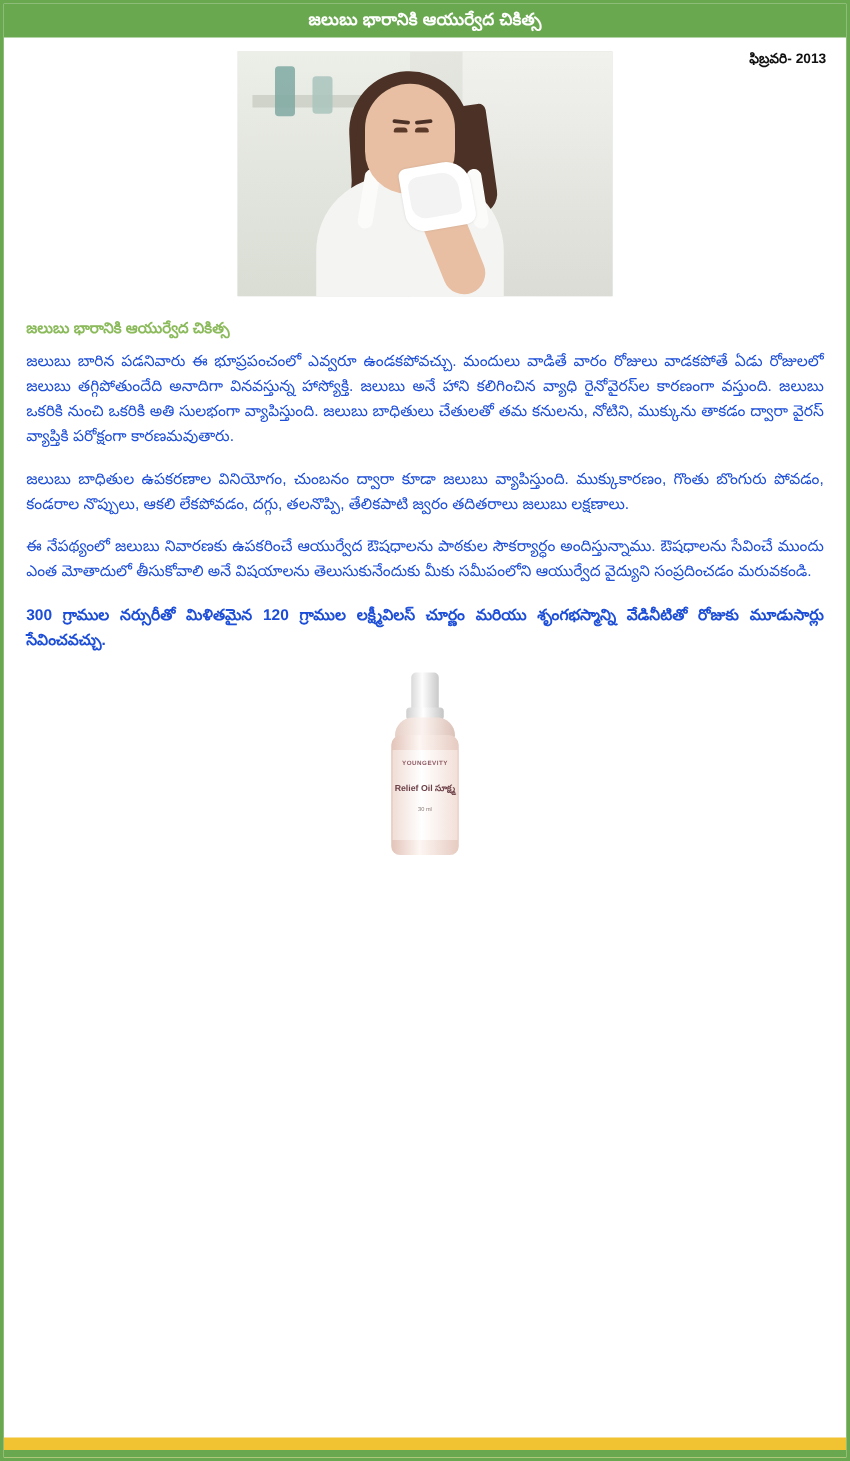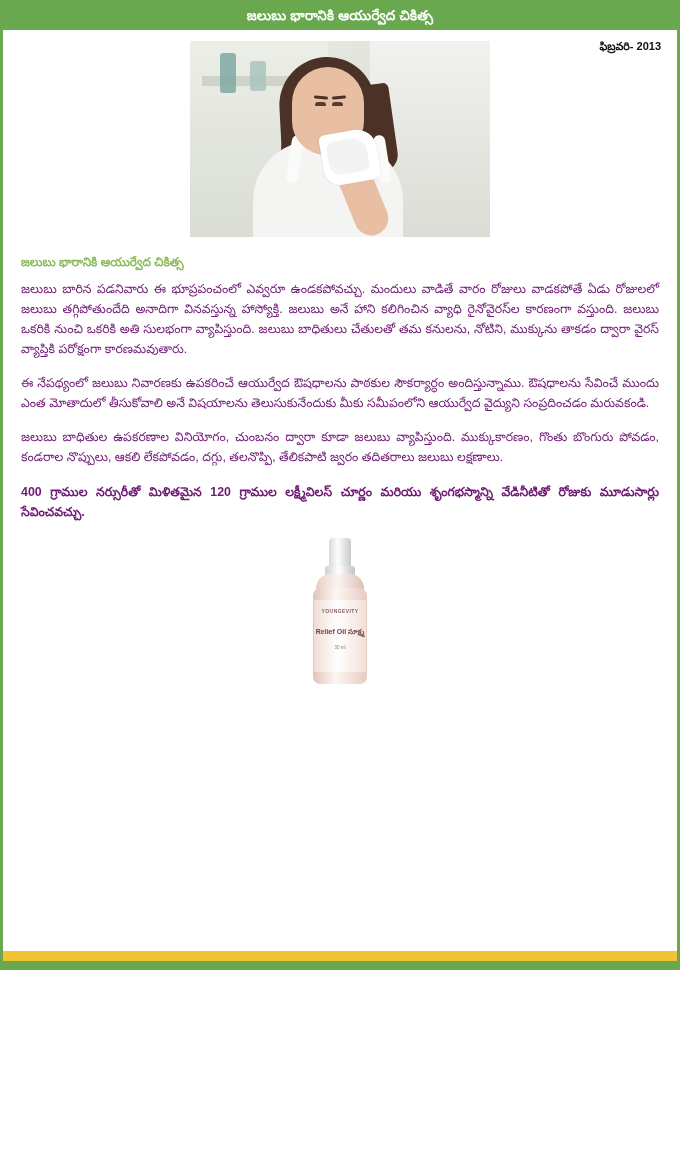--- a/index.html
+++ b/index.html
@@ -6,21 +6,21 @@
     margin: 0;
     padding: 0;
     background: #ffffff;
   }
   body {
     font-family: "Liberation Sans", sans-serif;
   }
   .page {
     position: relative;
     width: 680px;
-    height: 970px;
+    height: 1169px;
     box-sizing: border-box;
     background: #ffffff;
     border: 3px solid #6aa84f;
     overflow: hidden;
   }
   .header-bar {
     background: #6aa84f;
     color: #ffffff;
     text-align: center;
     font-size: 13.5px;
@@ -214,21 +214,21 @@
   .subtitle {
     color: #8aba5a;
     font-size: 12px;
     font-weight: bold;
     margin: 10px 0 8px 0;
     line-height: 1.3;
   }
   p.body-text {
     font-size: 12.4px;
     line-height: 1.62;
-    color: #701a75;
+    color: #1d4ed8;
     margin: 0 0 14px 0;
     text-align: justify;
     text-justify: inter-word;
   }
   p.body-text.bold {
     font-weight: bold;
   }
   .product-wrap {
     display: flex;
     justify-content: center;
@@ -361,23 +361,23 @@
         <div class="arm"></div>
         <div class="tissue"></div>
       </div>
     </div>
   </div>
 
   <div class="content">
     <div class="subtitle">జలుబు భారానికి ఆయుర్వేద చికిత్స</div>
 
     <p class="body-text">జలుబు బారిన పడనివారు ఈ భూప్రపంచంలో ఎవ్వరూ ఉండకపోవచ్చు. మందులు వాడితే వారం రోజులు వాడకపోతే ఏడు రోజులలో జలుబు తగ్గిపోతుందేది అనాదిగా వినవస్తున్న హాస్యోక్తి. జలుబు అనే హాని కలిగించిన వ్యాధి రైనోవైరస్‌ల కారణంగా వస్తుంది. జలుబు ఒకరికి నుంచి ఒకరికి అతి సులభంగా వ్యాపిస్తుంది. జలుబు బాధితులు చేతులతో తమ కనులను, నోటిని, ముక్కును తాకడం ద్వారా వైరస్ వ్యాప్తికి పరోక్షంగా కారణమవుతారు.</p>
+    <p class="body-text">జలుబు బాధితుల ఉపకరణాల వినియోగం, చుంబనం ద్వారా కూడా జలుబు వ్యాపిస్తుంది. ముక్కుకారణం, గొంతు బొంగురు పోవడం, కండరాల నొప్పులు, ఆకలి లేకపోవడం, దగ్గు, తలనొప్పి, తేలికపాటి జ్వరం తదితరాలు జలుబు లక్షణాలు.</p>
     <p class="body-text">ఈ నేపథ్యంలో జలుబు నివారణకు ఉపకరించే ఆయుర్వేద ఔషధాలను పాఠకుల సౌకర్యార్ధం అందిస్తున్నాము. ఔషధాలను సేవించే ముందు ఎంత మోతాదులో తీసుకోవాలి అనే విషయాలను తెలుసుకునేందుకు మీకు సమీపంలోని ఆయుర్వేద వైద్యుని సంప్రదించడం మరువకండి.</p>
-    <p class="body-text">జలుబు బాధితుల ఉపకరణాల వినియోగం, చుంబనం ద్వారా కూడా జలుబు వ్యాపిస్తుంది. ముక్కుకారణం, గొంతు బొంగురు పోవడం, కండరాల నొప్పులు, ఆకలి లేకపోవడం, దగ్గు, తలనొప్పి, తేలికపాటి జ్వరం తదితరాలు జలుబు లక్షణాలు.</p>
-    <p class="body-text bold">400 గ్రాముల నర్సురీతో మిళితమైన 120 గ్రాముల లక్ష్మీవిలస్ చూర్ణం మరియు శృంగభస్మాన్ని వేడినీటితో రోజుకు మూడుసార్లు సేవించవచ్చు.</p>
+    <p class="body-text bold">300 గ్రాముల నర్సురీతో మిళితమైన 120 గ్రాముల లక్ష్మీవిలస్ చూర్ణం మరియు శృంగభస్మాన్ని వేడినీటితో రోజుకు మూడుసార్లు సేవించవచ్చు.</p>
 
     <div class="product-wrap">
       <div class="bottle">
         <div class="cap"></div>
         <div class="collar"></div>
         <div class="shoulder"></div>
         <div class="body-b"></div>
         <div class="label">
           <div class="brand">YOUNGEVITY</div>
           <div class="pname">Relief Oil సూక్ష్మ</div>

